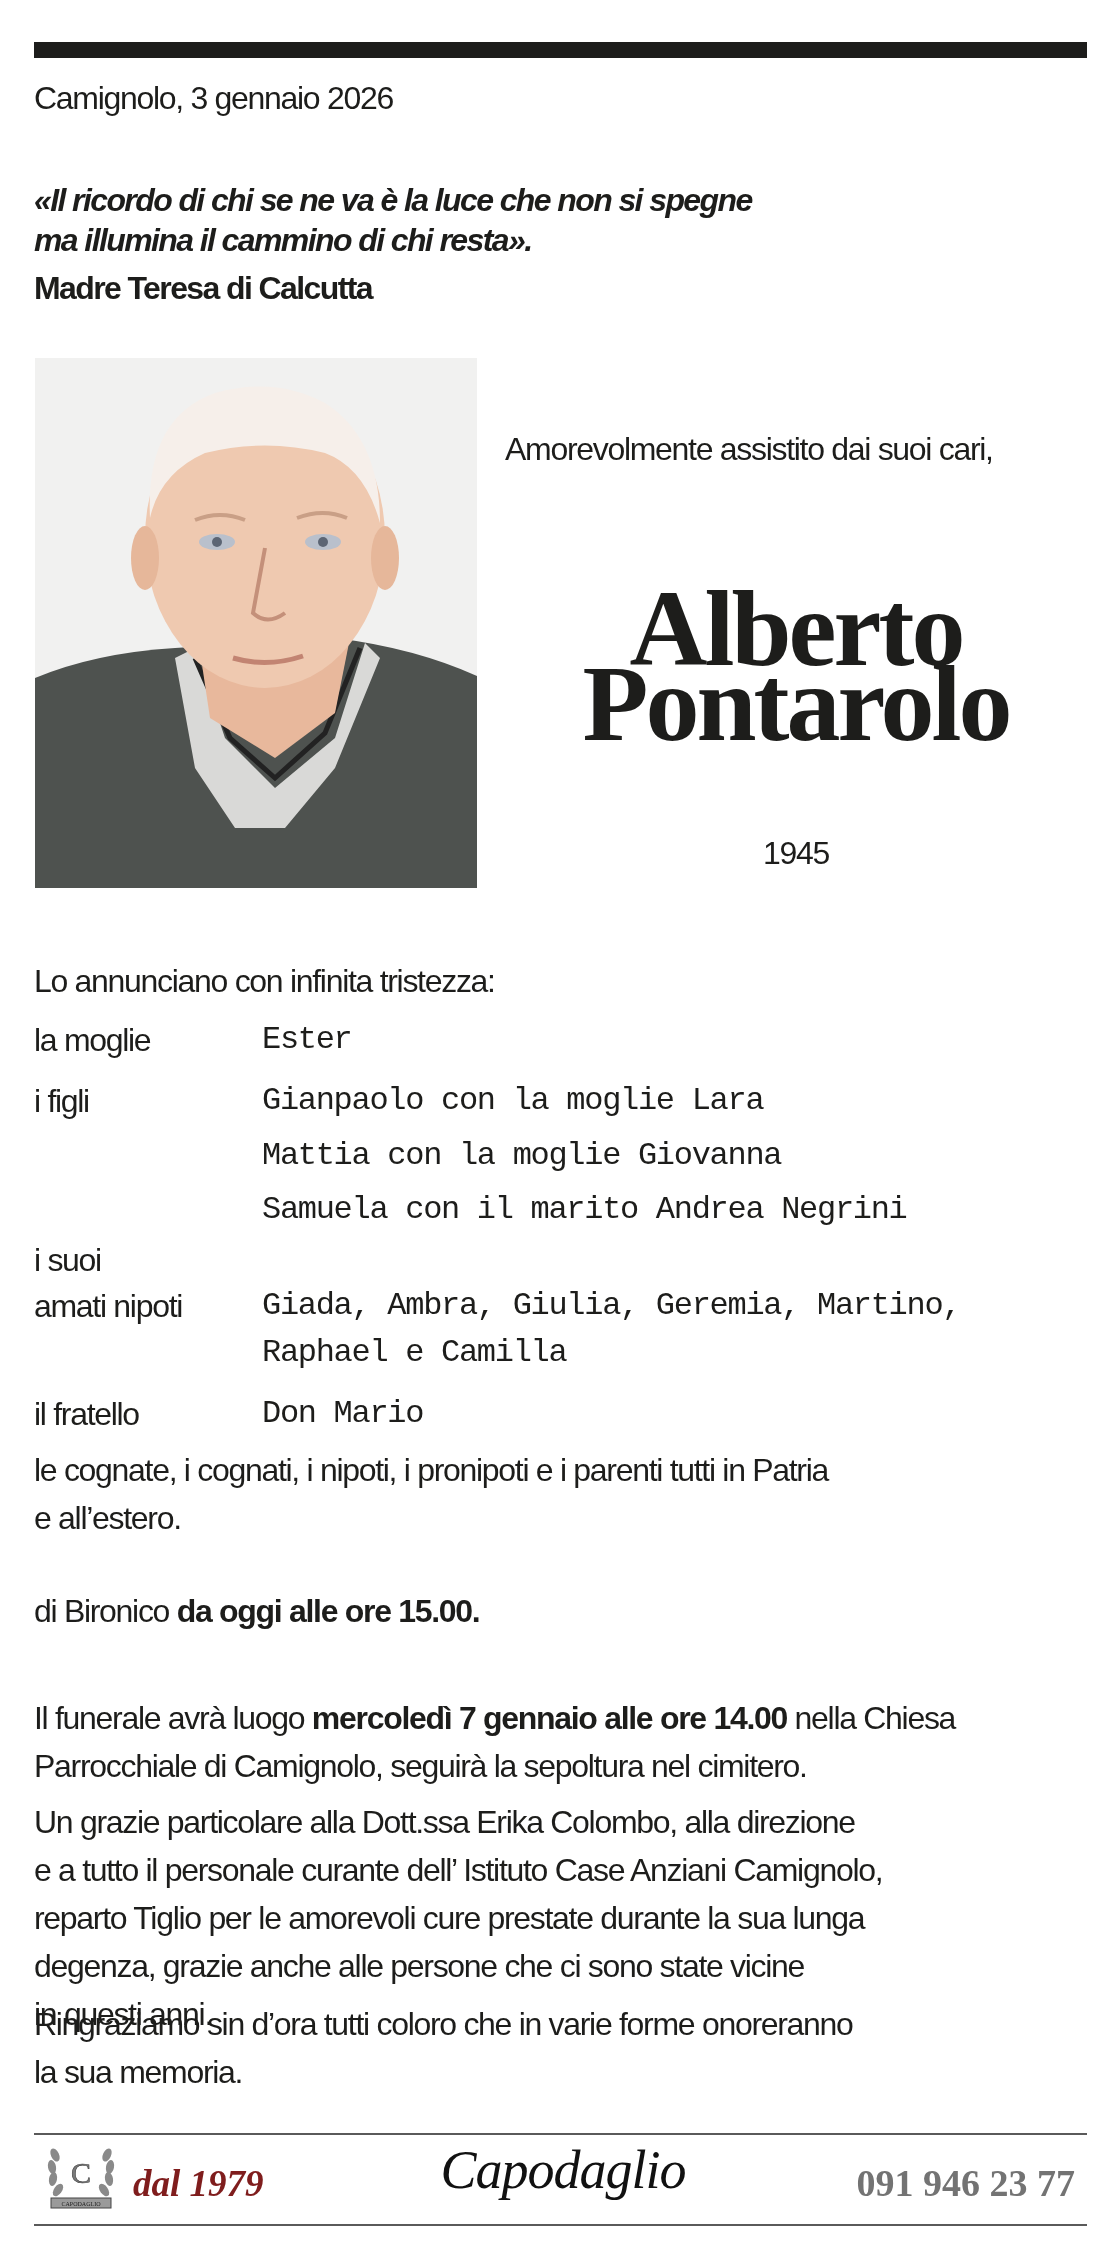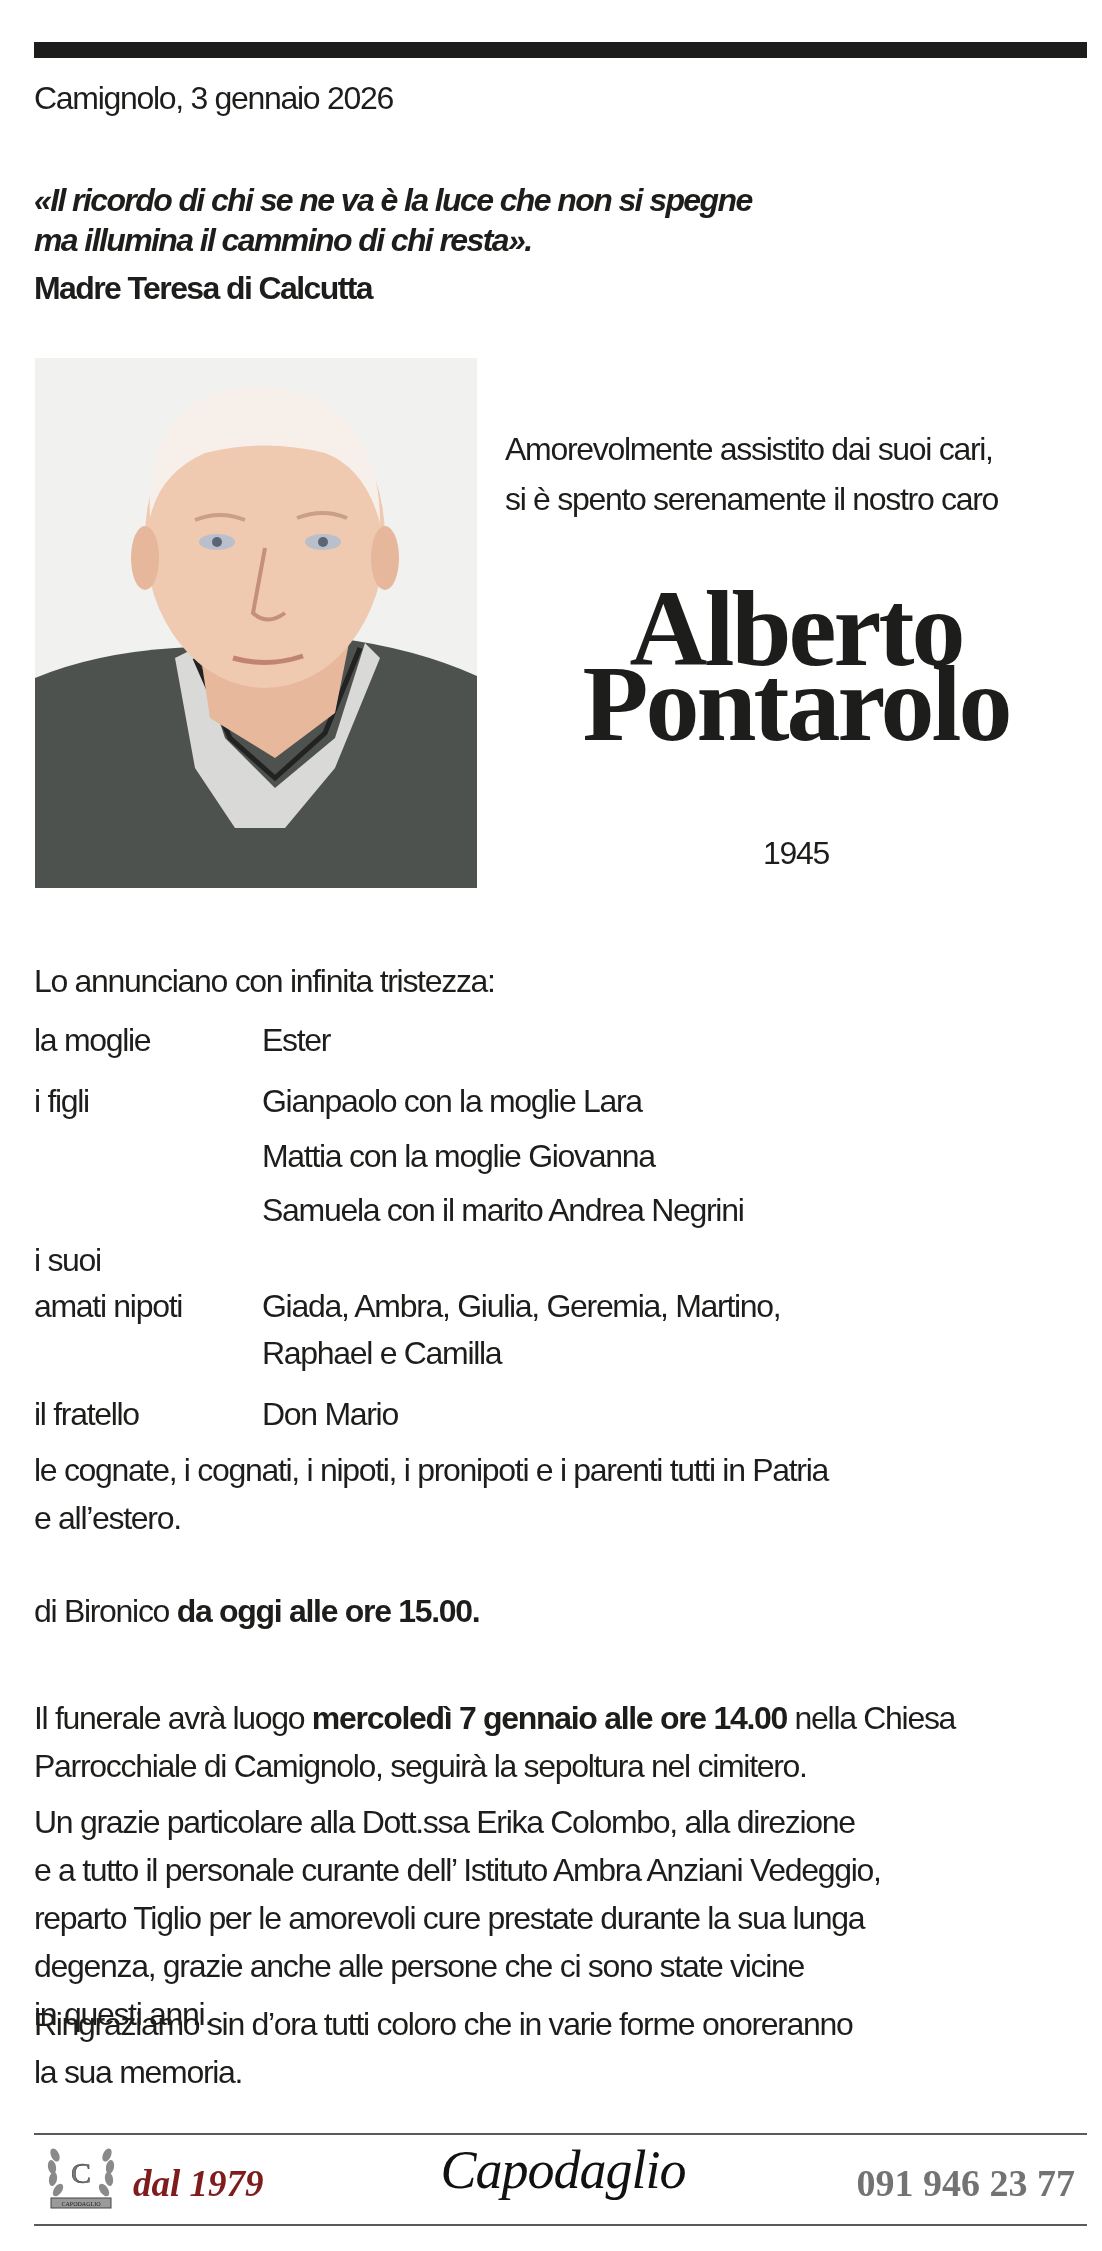--- a/index.html
+++ b/index.html
@@ -75,20 +75,21 @@
   }
   .family-row .rel {
     position: absolute;
     left: 0;
     top: 0;
   }
   .family-row .who {
     position: absolute;
     left: 228px;
     top: 0;
+    font-family: Liberation Mono, monospace;
   }
   .para {
     position: absolute;
     left: 34px;
   }
   .para b { font-weight: bold; }
   .footer-line {
     left: 34px; width: 1053px; height: 2px;
     background: #5a5a5a;
   }
@@ -166,21 +167,20 @@
     <path d="M262 160 Q288 150 312 160" stroke="#c99f86" stroke-width="4" fill="none"></path>
 
     <path d="M230 190 L218 255 Q232 268 250 255" stroke="#c4907a" stroke-width="4" fill="none"></path>
 
     <path d="M198 300 Q232 310 268 298" stroke="#c28472" stroke-width="5" fill="none"></path>
   </svg>
 </div>
 
 <div class="abs body-text intro">
   <div>Amorevolmente assistito dai suoi cari,</div>
-  <div>si è spento serenamente il nostro caro</div>
 </div>
 
 <div class="abs name first">Alberto</div>
 <div class="abs name last">Pontarolo</div>
 <div class="abs body-text year">1945</div>
 
 <div class="abs body-text announce">Lo annunciano con infinita tristezza:</div>
 
 <div class="family-row body-text" style="top:1016px">
   <span class="rel">la moglie</span>
@@ -224,21 +224,21 @@
   <div><span>di Bironico </span><b>da oggi alle ore 15.00.</b></div>
 </div>
 
 <div class="para body-text" style="top:1694px">
   <div><span>Il funerale avrà luogo </span><b>mercoledì 7 gennaio alle ore 14.00</b><span> nella Chiesa</span></div>
   <div>Parrocchiale di Camignolo, seguirà la sepoltura nel cimitero.</div>
 </div>
 
 <div class="para body-text" style="top:1798px">
   <div>Un grazie particolare alla Dott.ssa Erika Colombo, alla direzione</div>
-  <div>e a tutto il personale curante dell’ Istituto Ambra Anziani Vedeggio,</div>
+  <div>e a tutto il personale curante dell’ Istituto Case Anziani Camignolo,</div>
   <div>reparto Tiglio per le amorevoli cure prestate durante la sua lunga</div>
   <div>degenza, grazie anche alle persone che ci sono state vicine</div>
   <div>in questi anni.</div>
 </div>
 
 <div class="para body-text" style="top:2000px">
   <div>Ringraziamo sin d’ora tutti coloro che in varie forme onoreranno</div>
   <div>la sua memoria.</div>
 </div>
 

